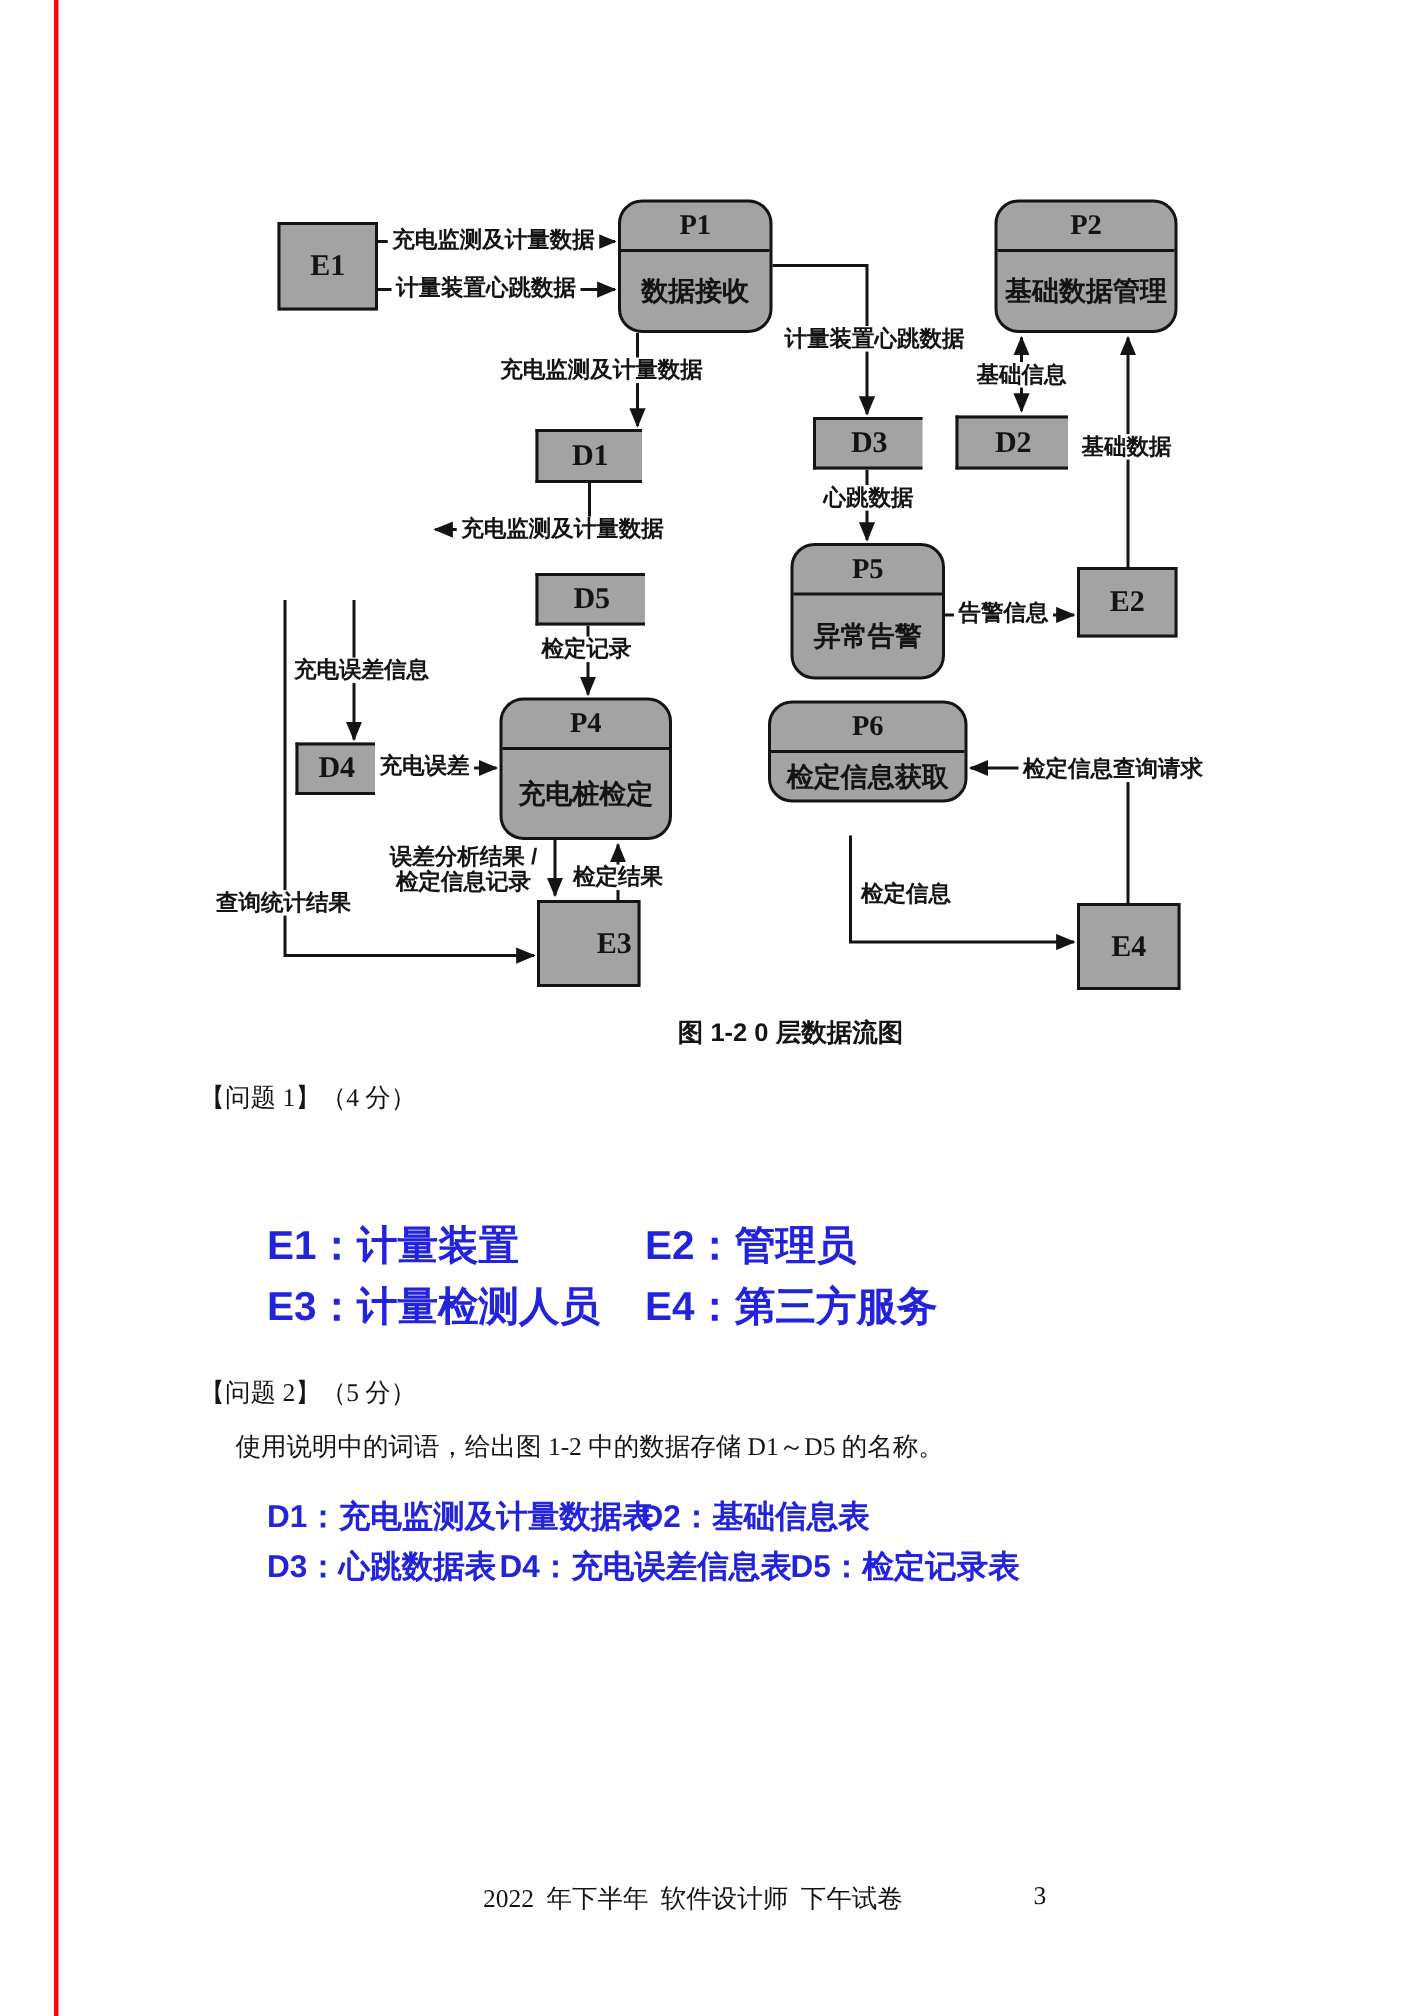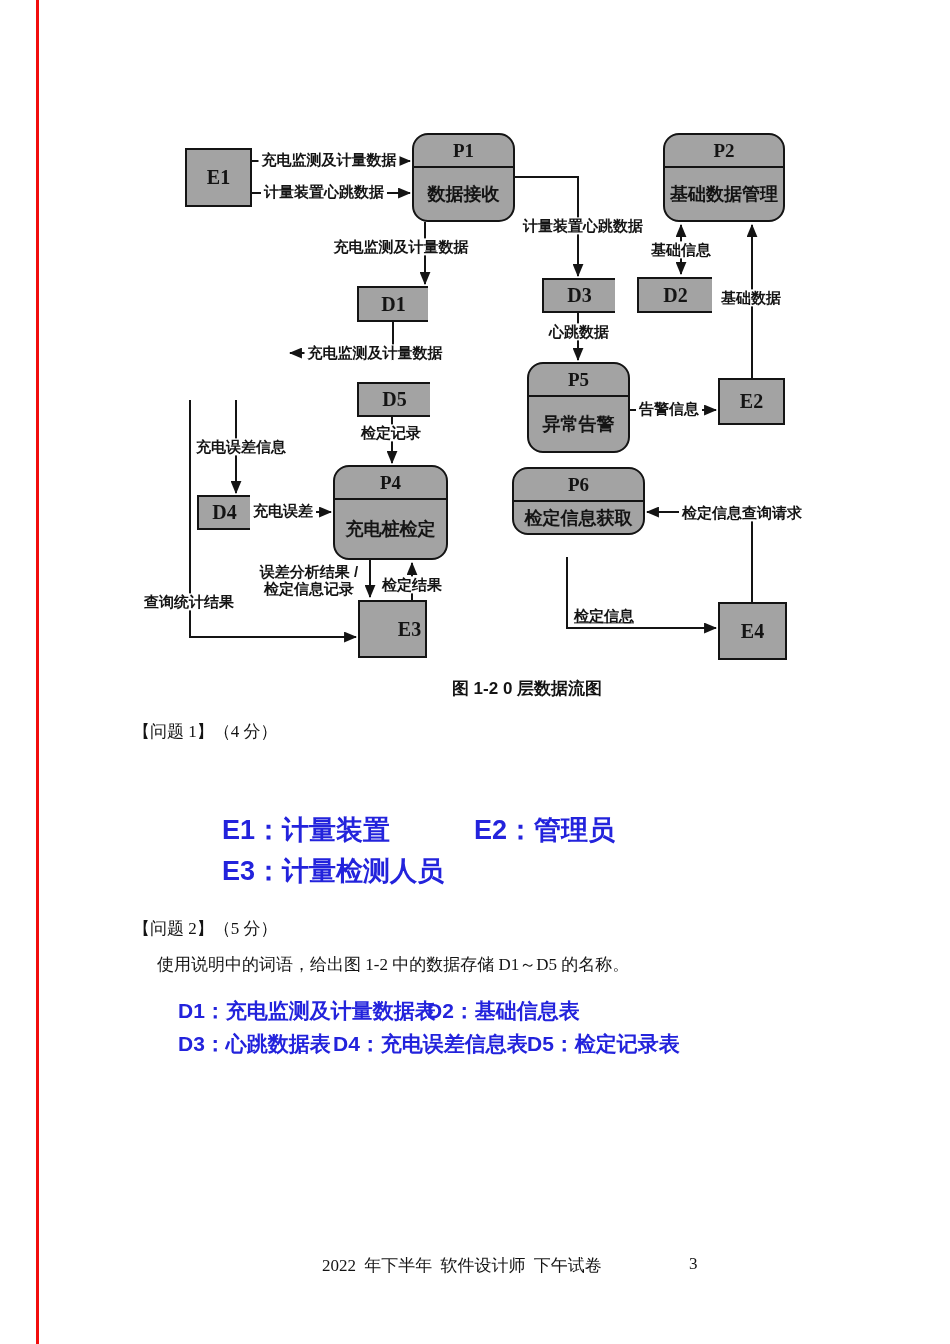--- a/index.html
+++ b/index.html
@@ -41,21 +41,21 @@
     position:absolute;transform:translate(-50%,-50%);
     background:#fff;padding:0 3px;white-space:pre-line;text-align:center;
     font:bold 15px/1.15 "Liberation Sans",sans-serif;color:var(--ink,#141414);
   }
   .caption{
     position:absolute;left:527px;top:677px;transform:translateX(-50%);
     font:bold 17px "Liberation Sans",sans-serif;white-space:nowrap;
   }
   
   .qhead,.qbody{position:absolute;font:17px "Liberation Serif",serif;white-space:nowrap;}
-  .ansE{position:absolute;font:bold 27px "Liberation Sans",sans-serif;color:var(--blue,#2323DC);white-space:nowrap;margin-left:44px;}
+  .ansE{position:absolute;font:bold 27px "Liberation Sans",sans-serif;color:var(--blue,#2323DC);white-space:nowrap;}
   .ansD{position:absolute;font:bold 21px "Liberation Sans",sans-serif;color:var(--blue,#2323DC);white-space:nowrap;}
   
   .footer-text{position:absolute;left:322px;top:1254px;font:17px "Liberation Serif",serif;word-spacing:4px;white-space:nowrap;}
   .footer-page{position:absolute;left:689px;top:1254px;font:17px "Liberation Serif",serif;}
 </style>
 </head>
 <body>
 
 <div class="page">
 
@@ -128,30 +128,31 @@
       <div class="elabel" style="left: 375px; top: 353px;">充电监测及计量数据</div>
       <div class="elabel" style="left: 241px; top: 447px;">充电误差信息</div>
       <div class="elabel" style="left: 283px; top: 511px;">充电误差</div>
       <div class="elabel" style="left: 391px; top: 433px;">检定记录</div>
       <div class="elabel" style="left: 309px; top: 580px;">误差分析结果 /
 检定信息记录</div>
       <div class="elabel" style="left: 412px; top: 585px;">检定结果</div>
       <div class="elabel" style="left: 189px; top: 602px;">查询统计结果</div>
       <div class="elabel" style="left: 669px; top: 409px;">告警信息</div>
       <div class="elabel" style="left: 742px; top: 513px;">检定信息查询请求</div>
-      <div class="elabel" style="left: 604px; top: 616px; text-decoration: underline;">检定信息</div>
+      <div class="elabel" style="left: 604px; top: 596px;">检定信息</div>
     </div>
 
   <div class="caption">图 1-2 0 层数据流图</div>
 
   <div class="qhead" style="left:133px;top:720px">【问题 1】（4 分）</div>
 
   <div class="ansE" style="left:178px;top:812px">E1：计量装置</div>
   <div class="ansE" style="left:430px;top:812px">E2：管理员</div>
   <div class="ansE" style="left:178px;top:853px">E3：计量检测人员</div>
+  <div class="ansE" style="left:430px;top:853px">E4：第三方服务</div>
 
   <div class="qhead" style="left:133px;top:917px">【问题 2】（5 分）</div>
   <div class="qbody" style="left:157px;top:953px">使用说明中的词语，给出图 1-2 中的数据存储 D1～D5 的名称。</div>
 
   <div class="ansD" style="left:178px;top:997px">D1：充电监测及计量数据表</div>
   <div class="ansD" style="left:427px;top:997px">D2：基础信息表</div>
   <div class="ansD" style="left:178px;top:1030px">D3：心跳数据表</div>
   <div class="ansD" style="left:333px;top:1030px">D4：充电误差信息表</div>
   <div class="ansD" style="left:527px;top:1030px">D5：检定记录表</div>
 

